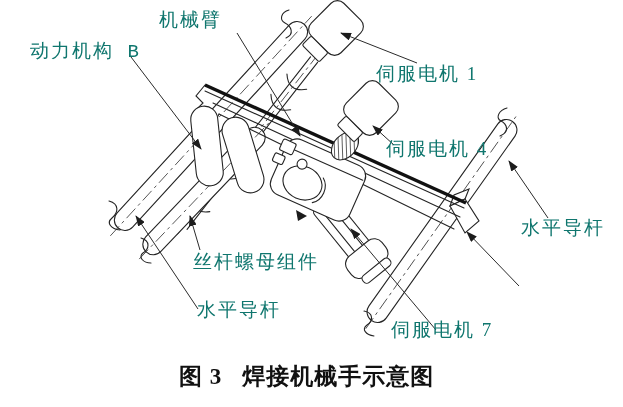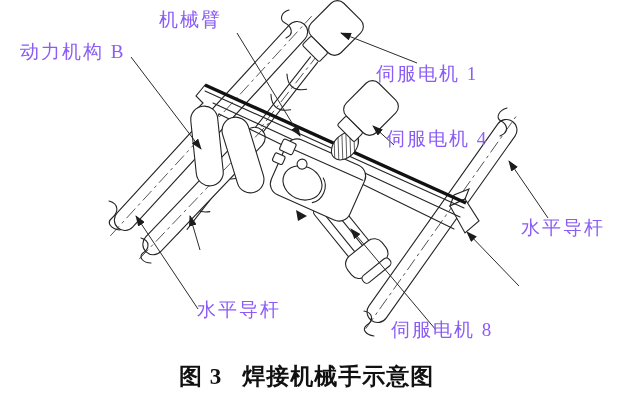--- a/index.html
+++ b/index.html
@@ -3,21 +3,21 @@
 <meta charset="utf-8">
 <style>
   html,body{margin:0;padding:0;background:#ffffff;}
   .stage{
     position:relative;width:623px;height:407px;background:#ffffff;
     font-family:"Liberation Serif","DejaVu Serif",serif;
     overflow:hidden;
   }
   .stage svg{position:absolute;left:0;top:0;}
   .lbl{
-    position:absolute;color:#8b5cf6;font-size:19px;line-height:1.1;
+    position:absolute;color:#0f766e;font-size:19px;line-height:1.1;
     letter-spacing:2px;white-space:nowrap;user-select:none;
   }
   .caption{
     position:absolute;left:0;top:361px;width:613px;text-align:center;
     color:#111;font-weight:bold;font-size:23px;letter-spacing:1px;
   }
   .caption .num{margin-right:20px;}
   
   .ln{stroke:#242424;stroke-width:1.1;fill:none;stroke-linecap:round;}
   .fillw{fill:#ffffff;stroke:#242424;stroke-width:1.1;}
@@ -124,25 +124,26 @@
       <line class="leader" x1="417" y1="63" x2="341" y2="33" marker-end="url(#arw)"></line>
       <line class="leader" x1="394" y1="145" x2="373" y2="126" marker-end="url(#arw)"></line>
       <line class="leader" x1="548" y1="218" x2="509" y2="161" marker-end="url(#arw)"></line>
       <line class="leader" x1="519" y1="286" x2="467" y2="232" marker-end="url(#arw)"></line>
       <line class="leader" x1="436" y1="330" x2="351" y2="229" marker-end="url(#arw)"></line>
       <line class="leader" x1="200" y1="250" x2="190" y2="216" marker-end="url(#arw)"></line>
       <line class="leader" x1="198" y1="309" x2="136" y2="216" marker-end="url(#arw)"></line>
     </g>
   </svg>
 
-  <div class="lbl" style="left:20px;top:42px;">动力机构 B</div>
+  <div class="lbl" style="left:30px;top:42px;font-family:Liberation Mono, monospace;">动力机构 B</div>
   <div class="lbl" style="left:159px;top:10px;">机械臂</div>
   <div class="lbl" style="left:376px;top:64px;">伺服电机 1</div>
-  <div class="lbl" style="left:386px;top:129px;">伺服电机 4</div>
+  <div class="lbl" style="left:386px;top:139px;">伺服电机 4</div>
   <div class="lbl" style="left:521px;top:218px;">水平导杆</div>
+  <div class="lbl" style="left:193px;top:252px;">丝杆螺母组件</div>
   <div class="lbl" style="left:197px;top:300px;">水平导杆</div>
-  <div class="lbl" style="left:391px;top:320px;">伺服电机 8</div>
+  <div class="lbl" style="left:391px;top:320px;">伺服电机 7</div>
 
   <div class="caption">
     <span class="num">图 3</span><span>焊接机械手示意图</span>
   </div>
 
 </div>
 
 </body></html>

